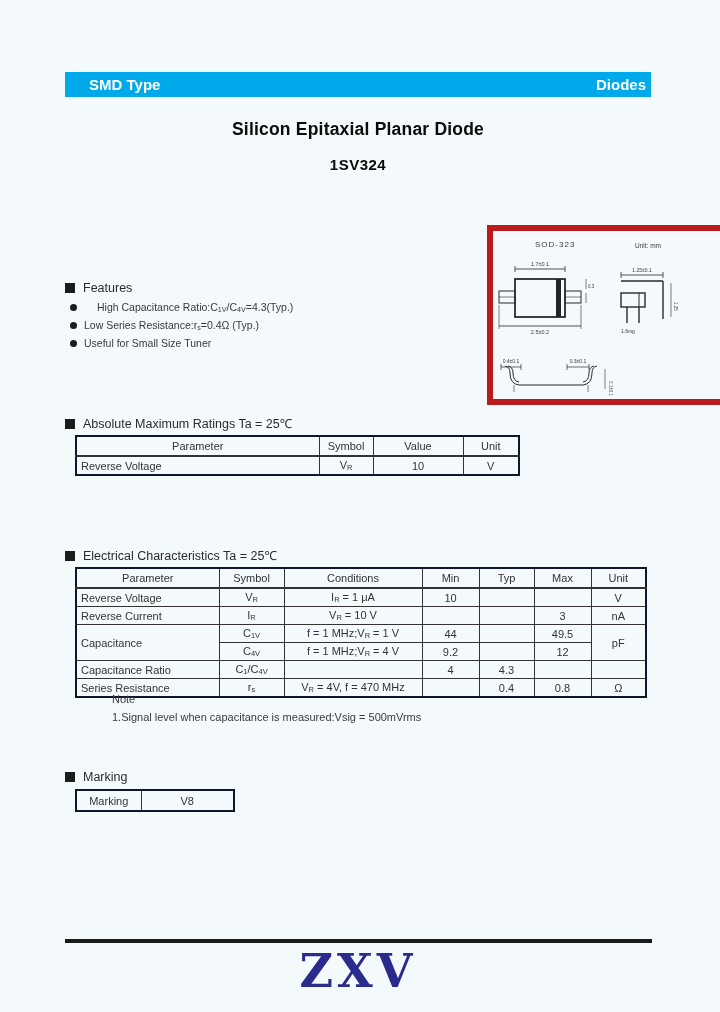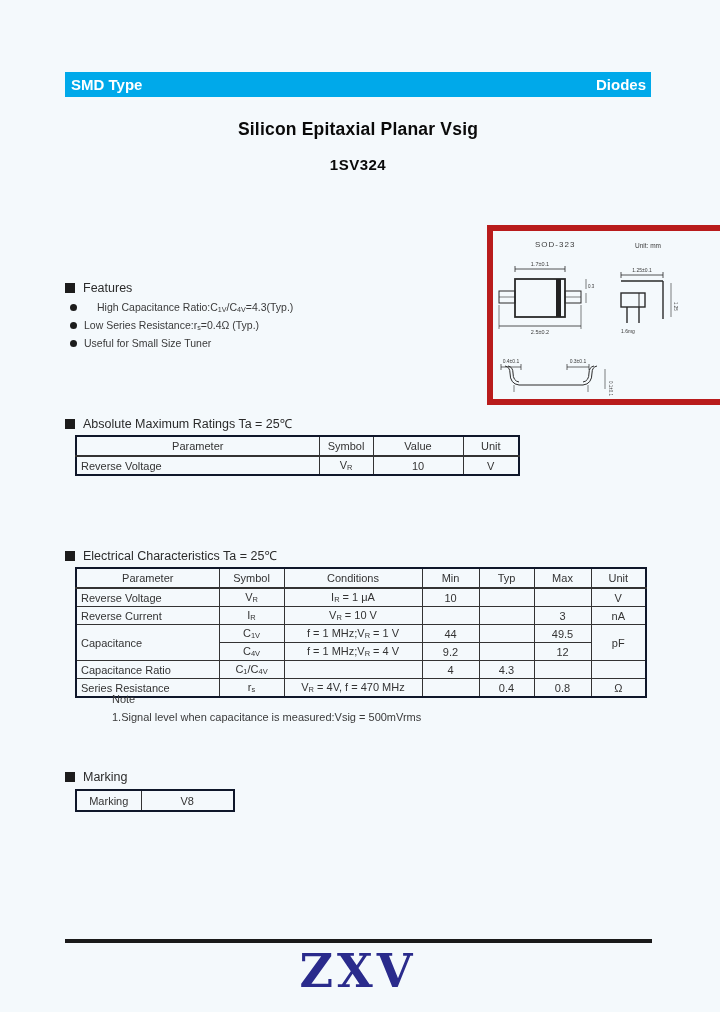--- a/index.html
+++ b/index.html
@@ -14,21 +14,21 @@
   .abs{position:absolute;}
   sub{font-size:0.68em;vertical-align:-0.18em;}
 
   
   .header-bar{
     left:65px;top:72px;width:586px;height:25px;
     color:#fff;font-size:15px;font-weight:bold;
     display:flex;justify-content:space-between;align-items:center;
     padding:0;box-sizing:border-box;
   }
-  .header-bar .hl{padding-left:6px;}
+  .header-bar .hl{padding-left:24px;}
   .header-bar .hr{padding-right:5px;}
 
   .doc-title{
     left:65px;top:119px;width:586px;text-align:center;
     font-size:17.5px;font-weight:bold;color:#0a0a0a;letter-spacing:0.2px;
   }
   .part-no{
     left:65px;top:156px;width:586px;text-align:center;
     font-size:15px;font-weight:bold;color:#0a0a0a;letter-spacing:0.5px;
   }
@@ -82,21 +82,21 @@
   .pkg-box svg text{font-family:"Liberation Sans",sans-serif;fill:#3a3a3a;}
 </style>
 </head>
 <body>
 
 <div class="abs header-bar" style="background:#00a9ea;">
   <span class="hl">SMD Type</span>
   <span class="hr">Diodes</span>
 </div>
 
-<div class="abs doc-title">Silicon Epitaxial Planar Vsig</div>
+<div class="abs doc-title">Silicon Epitaxial Planar Diode</div>
 <div class="abs part-no">1SV324</div>
 
 <div class="abs pkg-box">
   <svg width="238" height="178" viewBox="0 0 238 178">
     <text x="42" y="16" font-size="8" letter-spacing="1">SOD-323</text>
     <text x="142" y="17" font-size="6.5">Unit: mm</text>
 
     <g stroke="#2a2a2a" fill="none">
       <line x1="22" y1="38" x2="72" y2="38" stroke-width="0.8"></line>
       <line x1="22" y1="35" x2="22" y2="41" stroke-width="0.8"></line>

